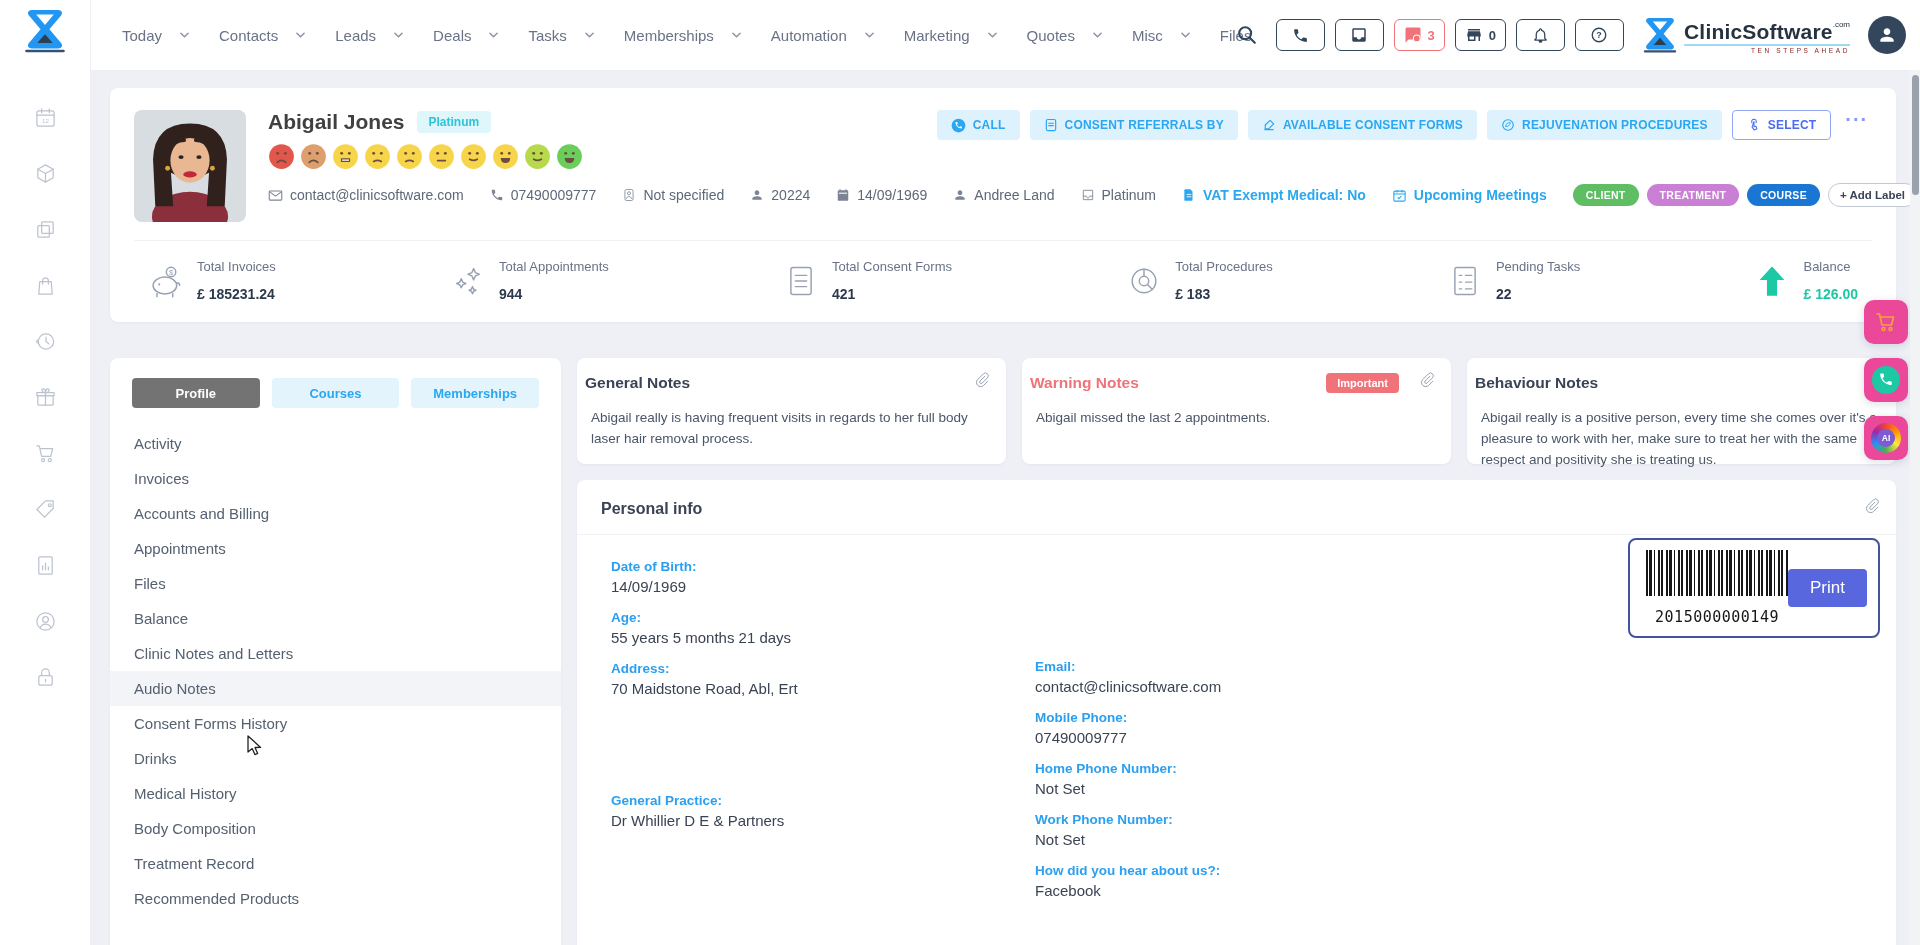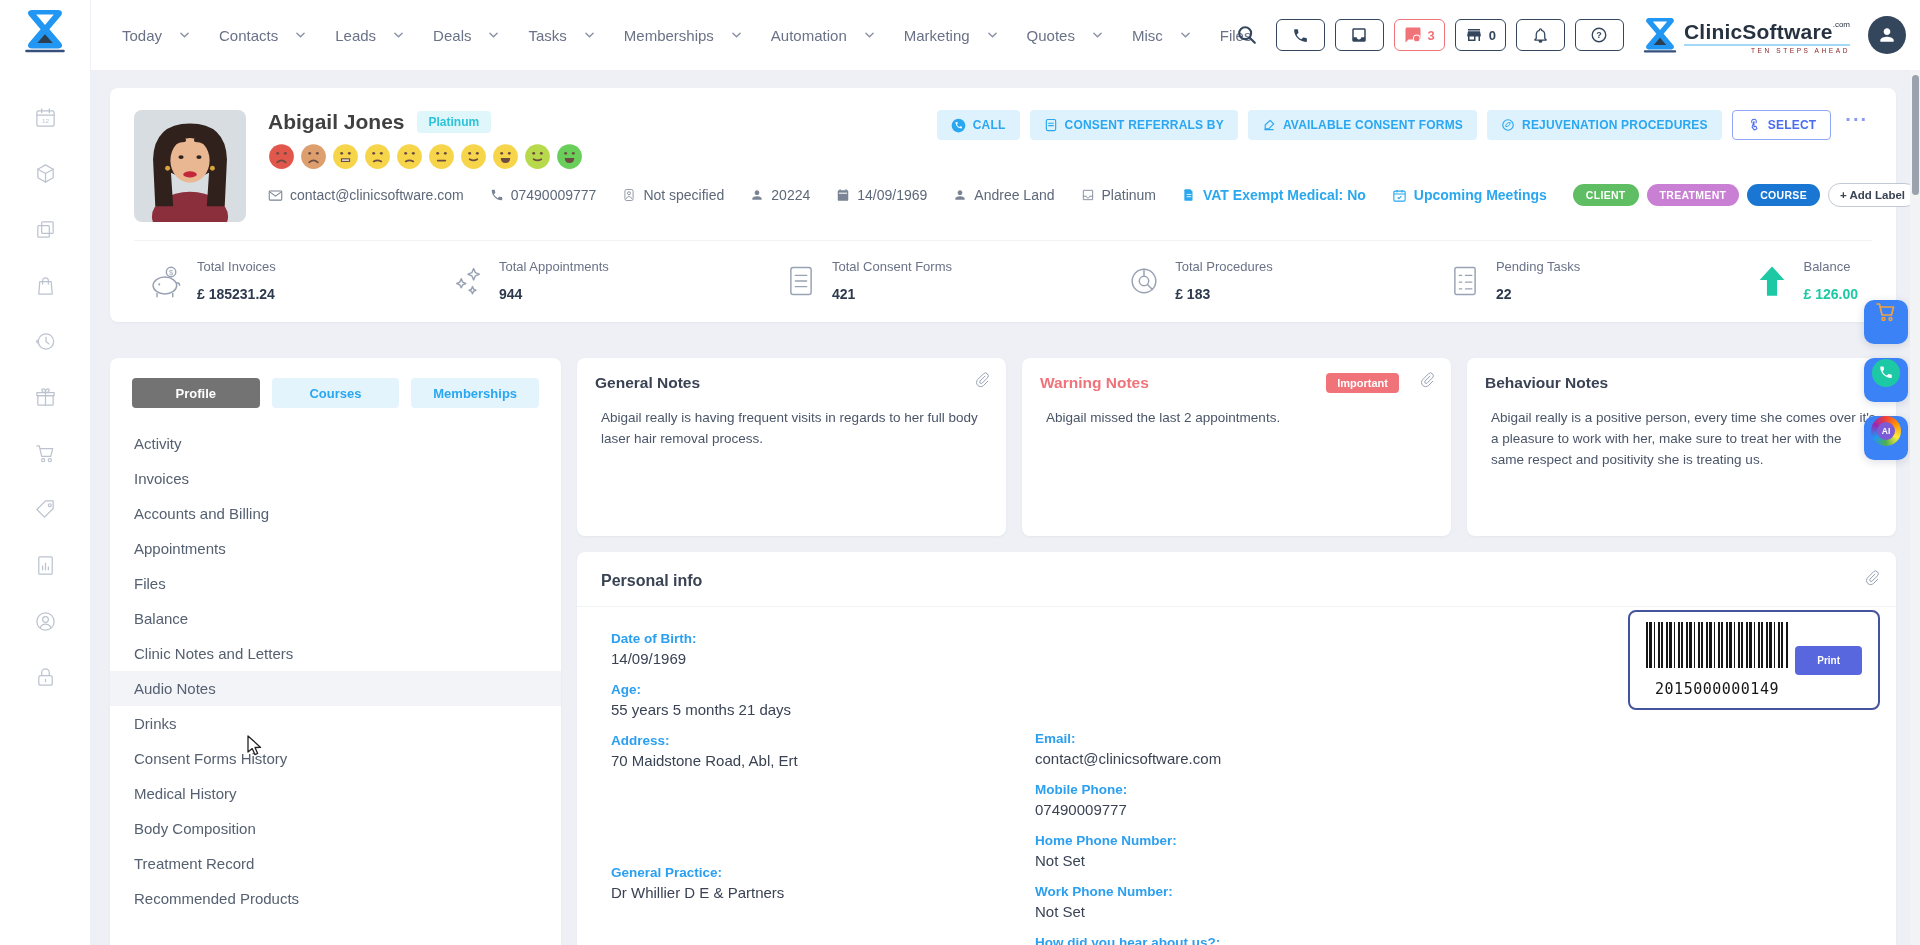--- a/index.html
+++ b/index.html
@@ -58,21 +58,21 @@
 .row2{display:flex;gap:16px;margin-top:36px;align-items:flex-start}
 .menu-card{width:451px;flex:none;min-height:660px;padding:20px 0}
 .tabs{display:flex;gap:12px;padding:0 22px}
 .tab{flex:1;height:30px;display:flex;align-items:center;justify-content:center;background:#e3f4fd;color:#2aa7f0;font-size:13px;font-weight:600;border-radius:4px;cursor:pointer}
 .tab.active{background:#737373;color:#fff;font-weight:700}
 .menu-list{margin-top:18px}
 .menu-item{padding:9px 24px;font-size:15px;color:#556070;cursor:pointer}
 .menu-item.active{background:#f3f4f8}
 .right-col{flex:1;display:flex;flex-direction:column;gap:16px;min-width:0}
 .notes-row{display:flex;gap:16px}
-.note-card{flex:1;height:178px;padding:16px 18px;position:relative;min-width:0}
+.note-card{flex:1;height:106px;padding:16px 8px;position:relative;min-width:0}
 .note-title{font-size:15.5px;font-weight:600;color:#3a4354}
 .note-title.warn{color:#f0737a}
 .note-text{margin-top:16px;font-size:13.5px;line-height:1.55;color:#4a5568;padding-left:6px}
 .important{position:absolute;right:52px;top:15px;background:#f0737a;color:#fff;font-size:11px;font-weight:700;padding:4px 11px;border-radius:4px}
 .clip{position:absolute;right:16px;top:14px;cursor:pointer}
 
 .personal-card{min-height:580px;padding:20px 24px;position:relative}
 .pi-title{font-size:16px;font-weight:600;color:#3a4354}
 .pi-divider{border-top:1px solid #f0f2f6;margin:16px -24px 0}
 .pi-body{display:flex;margin-top:24px;padding-left:10px}
@@ -80,24 +80,24 @@
 .col-right{margin-top:100px}
 .field{margin-bottom:15px}
 .flabel{color:#2b9ff0;font-size:13.5px;font-weight:700;margin-bottom:4px}
 .fvalue{font-size:15px;color:#3a4354}
 .gp{margin-top:96px}
 .how{margin-top:12px}
 .barcode-box{position:absolute;right:16px;top:58px;width:252px;height:100px;border:2px solid #44549c;border-radius:8px;background:#fff;display:flex;align-items:center;padding:0 16px}
 .barcode-wrap{display:flex;flex-direction:column;align-items:center}
 .barcode{width:142px;height:46px;background:repeating-linear-gradient(90deg,#161616 0 2px,#fff 2px 3px,#161616 3px 6px,#fff 6px 8px,#161616 8px 9px,#fff 9px 12px,#161616 12px 14px,#fff 14px 15px,#161616 15px 17px,#fff 17px 20px)}
 .bc-num{font-size:15px;color:#161616;margin-top:12px;font-family:"DejaVu Sans Mono",monospace;letter-spacing:.5px}
-.print-btn{margin-left:auto;background:#5867dd;color:#fff;border:none;border-radius:4px;font-size:10px;font-weight:700;padding:9px 22px;cursor:pointer}
+.print-btn{margin-left:auto;background:#5867dd;color:#fff;border:none;border-radius:4px;font-size:17px;font-weight:400;padding:9px 22px;cursor:pointer}
 
 .fab{position:absolute;right:12px;top:300px;display:flex;flex-direction:column;gap:14px;z-index:8}
-.fab-btn{width:44px;height:44px;background:#3b82f6;border-radius:10px;box-shadow:0 2px 8px rgba(40,50,80,.16);display:flex;align-items:flex-start;justify-content:center;cursor:pointer}
+.fab-btn{width:44px;height:44px;background:#ec4899;border-radius:10px;box-shadow:0 2px 8px rgba(40,50,80,.16);display:flex;align-items:center;justify-content:center;cursor:pointer}
 .ai-circ{width:30px;height:30px;border-radius:50%;background:conic-gradient(#f44336,#ff9800,#ffeb3b,#4caf50,#2196f3,#9c27b0,#f44336);display:flex;align-items:center;justify-content:center}
 .ai-inner{width:18px;height:18px;border-radius:50%;background:#7b5bd6;color:#fff;font-size:8.5px;font-weight:700;display:flex;align-items:center;justify-content:center}
 .scroll-track{position:absolute;right:0;top:70px;width:10px;height:875px;background:#f2f3f5;z-index:9}
 .scroll-thumb{position:absolute;top:5px;left:1.5px;width:7px;height:120px;background:#9aa3ad;border-radius:4px;cursor:pointer}
 .cursor{position:absolute;left:246px;top:735px;z-index:10;pointer-events:none}
 </style>
 </head>
 <body>
 
 <div class="header"></div>
@@ -561,22 +561,22 @@
       </div>
       <div class="menu-list">
         <div class="menu-item">Activity</div>
         <div class="menu-item">Invoices</div>
         <div class="menu-item">Accounts and Billing</div>
         <div class="menu-item">Appointments</div>
         <div class="menu-item">Files</div>
         <div class="menu-item">Balance</div>
         <div class="menu-item">Clinic Notes and Letters</div>
         <div class="menu-item active">Audio Notes</div>
+        <div class="menu-item">Consent Forms History</div>
         <div class="menu-item">Drinks</div>
-        <div class="menu-item">Consent Forms History</div>
         <div class="menu-item">Medical History</div>
         <div class="menu-item">Body Composition</div>
         <div class="menu-item">Treatment Record</div>
         <div class="menu-item">Recommended Products</div>
       </div>
     </div>
 
     <div class="right-col">
       <div class="notes-row">
         <div class="card note-card">

